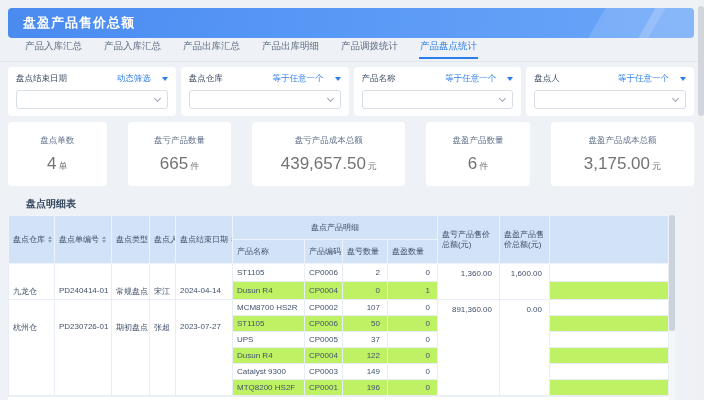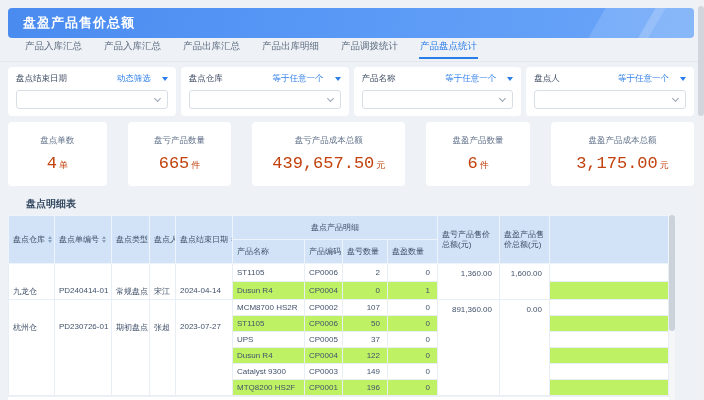--- a/index.html
+++ b/index.html
@@ -32,21 +32,21 @@
              background:#fff; position:relative; cursor:pointer; }
   .chev { position:absolute; right:7px; top:5px; width:5px; height:5px;
           border-right:1px solid #9aa5b3; border-bottom:1px solid #9aa5b3; transform:rotate(45deg); }
 
   
   .stats { display:flex; gap:21px; padding:2px 10px 6px 8px; }
   .scard { background:#fff; border-radius:4px; height:64px; display:flex; flex-direction:column;
            align-items:center; justify-content:center; gap:7px; }
   .scard.w1 { flex:1.0; } .scard.w2 { flex:1.05; } .scard.w3 { flex:1.55; } .scard.w4 { flex:1.05;align-items:center; } .scard.w5 { flex:1.45; }
   .slabel { font-size:8.5px; color:#64748c; }
-  .svalue { font-size:17px; color:#c2410c;font-family:Liberation Mono, monospace; }
+  .svalue { font-size:17px; color:#737373; }
   .sunit { font-size:9px; margin-left:2px; }
 
   
   .section-title { font-size:10px; color:#334760; font-weight:bold; padding:5px 0 4px 26px; }
 
   
   .table-card { margin:0 8px; width:667px; background:#fff; position:relative; }
   table { border-collapse:collapse; table-layout:fixed; width:660px; font-size:8px; }
   th, td { border:1px solid #e8eef5; overflow:hidden; white-space:nowrap; }
   thead th { background:#d2e3f7; color:#3d5068; font-weight:normal; border:1px solid #eef4fb;

